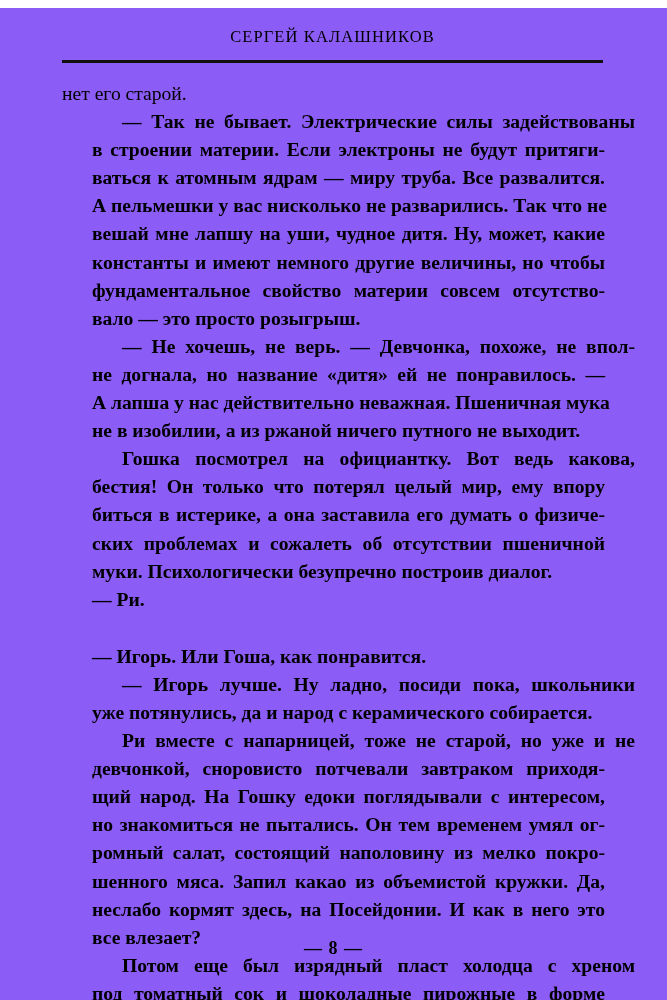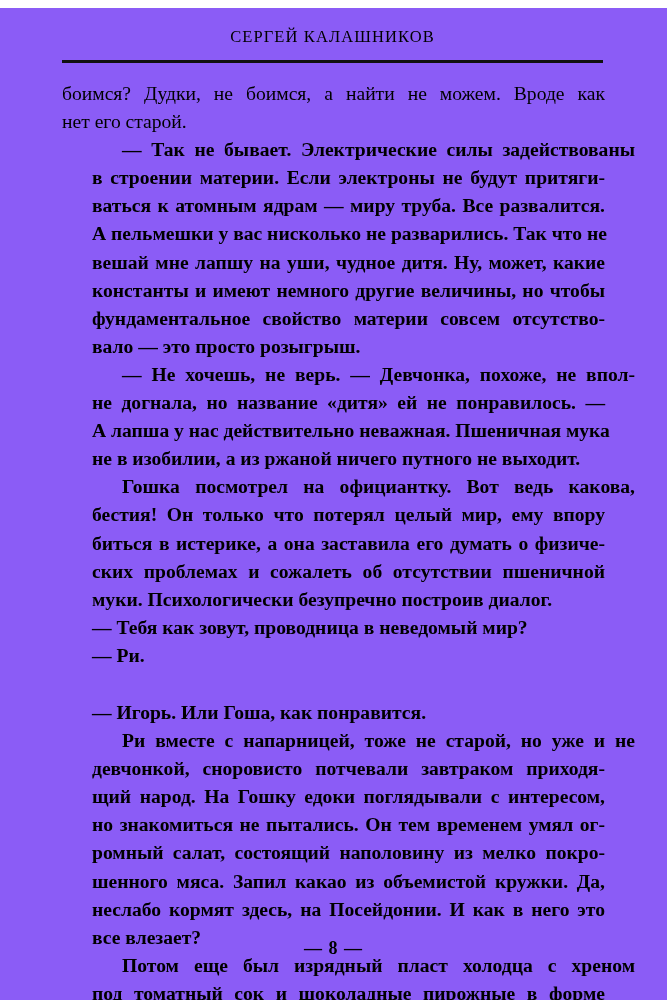--- a/index.html
+++ b/index.html
@@ -104,33 +104,30 @@
 </head>
 <body>
 
 <div class="page">
 
   <div class="running-head">СЕРГЕЙ КАЛАШНИКОВ</div>
 
   <div class="head-rule"></div>
 
   <div class="textblock" id="textblock">
-      <p><span class="ln" style="display: inline-block; transform-origin: left center; transform: scaleX(1); width: 543px;">боимся? Дудки, не боимся, а найти не можем. Вроде как</span><span class="ln last">нет его старой.</span></p>
+      <p><span class="ln last">нет его старой.</span></p>
       <p class="indent"><span class="ln" style="text-indent: 30px; display: inline-block; transform-origin: left center; transform: scaleX(1); width: 543px;">— Так не бывает. Электрические силы задействованы</span><span class="ln" style="display: inline-block; transform-origin: left center; transform: scaleX(1); width: 543px;">в строении материи. Если электроны не будут притяги-</span><span class="ln" style="display: inline-block; transform-origin: left center; transform: scaleX(1); width: 543px;">ваться к атомным ядрам — миру труба. Все развалится.</span><span class="ln" style="display: inline-block; transform-origin: left center; transform: scaleX(1); width: 543px;">А пельмешки у вас нисколько не разварились. Так что не</span><span class="ln" style="display: inline-block; transform-origin: left center; transform: scaleX(1); width: 543px;">вешай мне лапшу на уши, чудное дитя. Ну, может, какие</span><span class="ln" style="display: inline-block; transform-origin: left center; transform: scaleX(1); width: 543px;">константы и имеют немного другие величины, но чтобы</span><span class="ln" style="display: inline-block; transform-origin: left center; transform: scaleX(1); width: 543px;">фундаментальное свойство материи совсем отсутство-</span><span class="ln last">вало — это просто розыгрыш.</span></p>
       <p class="indent"><span class="ln" style="text-indent: 30px; display: inline-block; transform-origin: left center; transform: scaleX(1); width: 543px;">— Не хочешь, не верь. — Девчонка, похоже, не впол-</span><span class="ln" style="display: inline-block; transform-origin: left center; transform: scaleX(1); width: 543px;">не догнала, но название «дитя» ей не понравилось. —</span><span class="ln" style="display: inline-block; transform-origin: left center; transform: scaleX(1); width: 543px;">А лапша у нас действительно неважная. Пшеничная мука</span><span class="ln last">не в изобилии, а из ржаной ничего путного не выходит.</span></p>
       <p class="indent"><span class="ln" style="text-indent: 30px; display: inline-block; transform-origin: left center; transform: scaleX(1); width: 543px;">Гошка посмотрел на официантку. Вот ведь какова,</span><span class="ln" style="display: inline-block; transform-origin: left center; transform: scaleX(1); width: 543px;">бестия! Он только что потерял целый мир, ему впору</span><span class="ln" style="display: inline-block; transform-origin: left center; transform: scaleX(1); width: 543px;">биться в истерике, а она заставила его думать о физиче-</span><span class="ln" style="display: inline-block; transform-origin: left center; transform: scaleX(1); width: 543px;">ских проблемах и сожалеть об отсутствии пшеничной</span><span class="ln last">муки. Психологически безупречно построив диалог.</span></p>
-      <p class="indent">
-        <span class="ln last" style="text-indent: 30px;">— Тебя как зовут, проводница в неведомый мир?</span>
-      </p>
       <p class="indent">
         <span class="ln last" style="text-indent: 30px;">— Ри.</span>
       </p>
       <p class="indent">
         <span class="ln last" style="text-indent: 30px; margin-top: 29px;">— Игорь. Или Гоша, как понравится.</span>
       </p>
-      <p class="indent"></p>
+      <p class="indent"><span class="ln" style="text-indent: 30px; display: inline-block; transform-origin: left center; transform: scaleX(1); width: 543px;">— Игорь лучше. Ну ладно, посиди пока, школьники</span><span class="ln last">уже потянулись, да и народ с керамического собирается.</span></p>
       <p class="indent"><span class="ln" style="text-indent: 30px; display: inline-block; transform-origin: left center; transform: scaleX(1); width: 543px;">Ри вместе с напарницей, тоже не старой, но уже и не</span><span class="ln" style="display: inline-block; transform-origin: left center; transform: scaleX(1); width: 543px;">девчонкой, сноровисто потчевали завтраком приходя-</span><span class="ln" style="display: inline-block; transform-origin: left center; transform: scaleX(1); width: 543px;">щий народ. На Гошку едоки поглядывали с интересом,</span><span class="ln" style="display: inline-block; transform-origin: left center; transform: scaleX(1); width: 543px;">но знакомиться не пытались. Он тем временем умял ог-</span><span class="ln" style="display: inline-block; transform-origin: left center; transform: scaleX(1); width: 543px;">ромный салат, состоящий наполовину из мелко покро-</span><span class="ln" style="display: inline-block; transform-origin: left center; transform: scaleX(1); width: 543px;">шенного мяса. Запил какао из объемистой кружки. Да,</span><span class="ln" style="display: inline-block; transform-origin: left center; transform: scaleX(1); width: 543px;">неслабо кормят здесь, на Посейдонии. И как в него это</span><span class="ln last">все влезает?</span></p>
       <p class="indent"><span class="ln" style="text-indent: 30px; display: inline-block; transform-origin: left center; transform: scaleX(1); width: 543px;">Потом еще был изрядный пласт холодца с хреном</span><span class="ln" style="display: inline-block; transform-origin: left center; transform: scaleX(1); width: 543px;">под томатный сок и шоколадные пирожные в форме</span></p>
     </div>
 
   <div class="folio">— 8 —</div>
 
 </div>
 
 </body></html>

